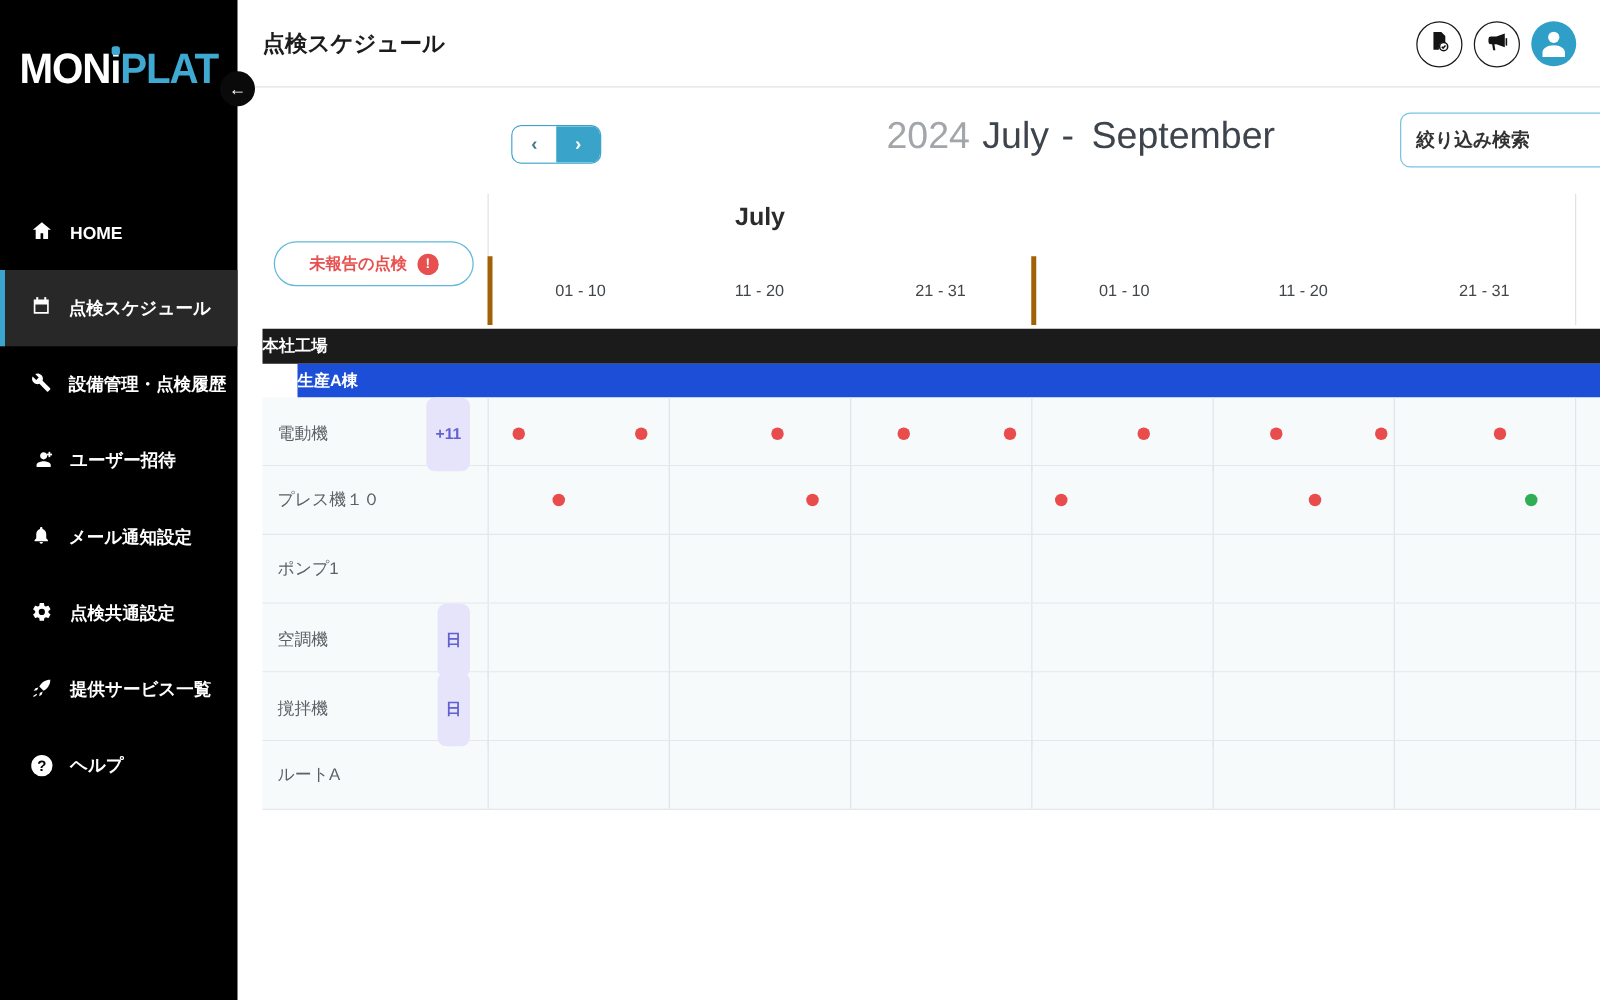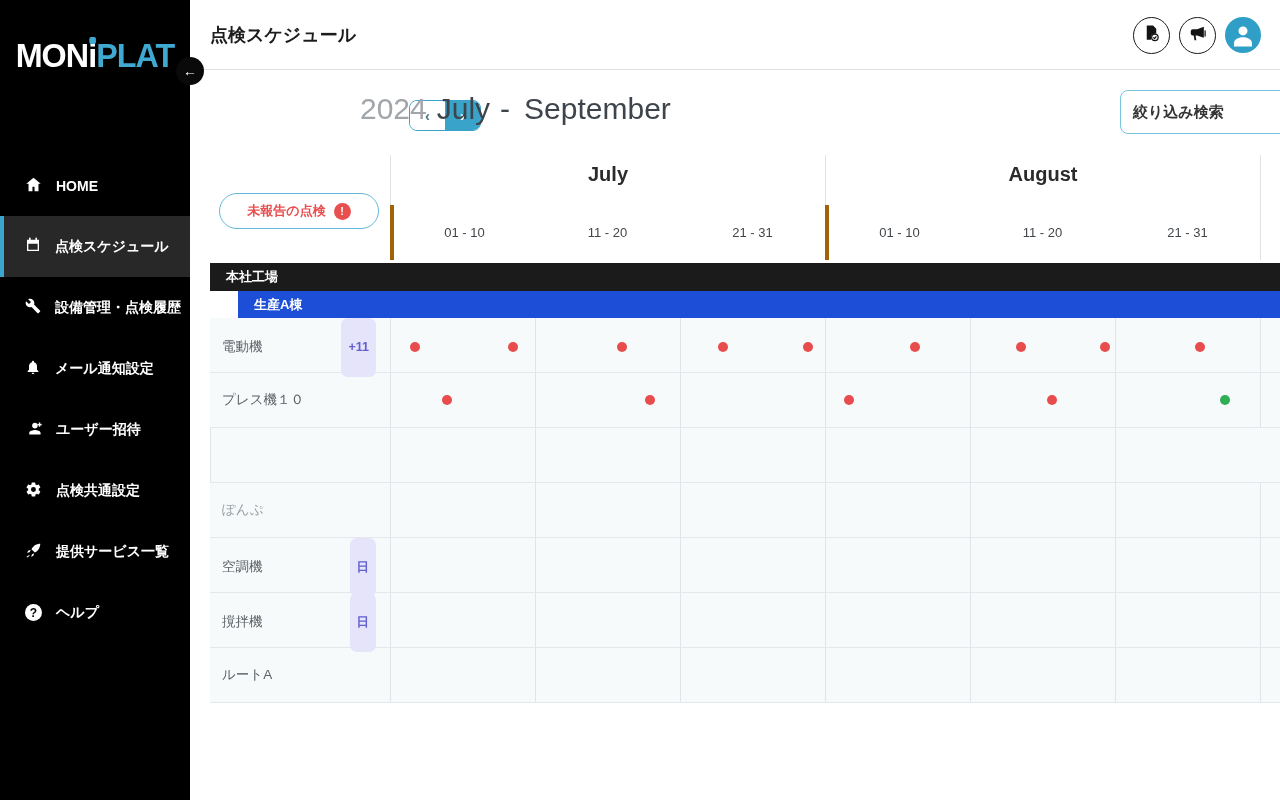--- a/index.html
+++ b/index.html
@@ -41,21 +41,21 @@
 
   
   .pager { position:absolute; left:219px; top:100px; width:72px; height:31px; display:flex;
           border:1px solid #3aa3c9; border-radius:8px; overflow:hidden; }
   .pager-prev, .pager-next { flex:1; border:none; cursor:pointer; font-size:15px; font-weight:700; }
   .pager-prev { background:#fff; color:#49788c; }
   .pager-prev::after { content:"‹"; }
   .pager-next { background:#3aa3c9; color:#fff; }
   .pager-next::after { content:"›"; }
 
-  .period { position:absolute; left:170px; top:92px; width:660px; text-align:left; font-size:30px;
+  .period { position:absolute; left:170px; top:92px; width:660px; text-align:right; font-size:30px;
           color:#3d444b; white-space:nowrap; }
   .period .year { color:#a2a6aa; margin-right:10px; }
   .period .sep { margin:0 14px 0 10px; }
 
   .filter-btn { position:absolute; left:930px; top:90px; width:170px; height:44px; background:#fff;
           border:1px solid #79c4e0; border-radius:8px; text-align:left; padding-left:12px;
           font-size:15px; font-weight:700; color:#333; cursor:pointer;
           font-family:"Liberation Sans","DejaVu Sans",sans-serif; }
 
   .unreported-btn { position:absolute; left:29px; top:193px; width:160px; height:36px; background:#fff;
@@ -71,21 +71,21 @@
           grid-template-columns:180px repeat(6,145px) 20px; grid-template-rows:50px 55px; }
   .month-name { text-align:center; font-size:20px; font-weight:700; color:#2b2b2b; padding-top:8px; }
   .mn-july { grid-row:1; grid-column:2/5; border-left:1px solid #dfe3e7; }
   .mn-aug  { grid-row:1; grid-column:5/8; border-left:1px solid #dfe3e7; }
   .hdr-sliver { grid-row:1/3; grid-column:8; border-left:1px solid #dfe3e7; }
   .range-cell { grid-row:2; text-align:center; font-size:13px; color:#41464b; padding-top:20px; }
   .range-cell.gb { border-left:4px solid #a16207; }
 
   
   .schedule { position:absolute; left:20px; top:263px; width:1070px; }
-  .band { width:100%; color:#fff; font-size:13px; font-weight:700; padding-left:16px; display:flex; align-items:center; }
+  .band { width:100%; color:#fff; font-size:13px; font-weight:700; padding-left:0; display:flex; align-items:center; }
   .band.site { height:28px; background:#1b1b1b; }
   .band.building { height:27px; background:#1d4ed8;margin-left:28px; }
   .srow { display:grid; grid-template-columns:180px repeat(6,145px) 20px; height:55px;
           background:#f7fafb; border-bottom:1px solid #e4e8ec; }
   .cell { position:relative; border-left:1px solid #e0e5e9; }
   .label-cell { border-left:none; display:flex; align-items:center; justify-content:space-between;
           padding:0 14px 0 12px; font-size:13.5px; color:#5c6166; }
   .label-cell .muted { color:#9aa0a6; }
   .badge { background:#e5e4fb; color:#6260cf; font-size:12.5px; font-weight:700;
           padding:23px 7px; border-radius:7px; line-height:1; }
@@ -112,32 +112,32 @@
           </svg></span>
       <span>点検スケジュール</span>
     </div>
     <div class="menu-item">
       <span><svg viewBox="0 0 24 24" width="16" height="16" fill="#fff">
             <path d="M22.7 19l-9.1-9.1c.9-2.3.4-5-1.5-6.9-2-2-5-2.4-7.4-1.3L9 6 6 9 1.6 4.7C.4 7.1.9 10.1 2.9 12.1c1.9 1.9 4.6 2.4 6.9 1.5l9.1 9.1c.4.4 1 .4 1.4 0l2.3-2.3c.5-.4.5-1.1.1-1.4z"></path>
           </svg></span>
       <span>設備管理・点検履歴</span>
     </div>
     <div class="menu-item">
-      <span><svg viewBox="0 0 24 24" width="16" height="16" fill="#fff">
-            <path d="M12 22.5c1.1 0 2-.9 2-2h-4c0 1.1.9 2 2 2zm6-6.5v-5c0-3.1-1.6-5.6-4.5-6.3V4c0-.8-.7-1.5-1.5-1.5s-1.5.7-1.5 1.5v.7C7.6 5.4 6 7.9 6 11v5l-2 2v1.5h16V18l-2-2z"></path>
-          </svg></span>
-      <span>メール通知設定</span>
-    </div>
-    <div class="menu-item">
       <span><svg viewBox="0 0 24 24" width="17" height="17" fill="#fff">
             <path d="M14 12c2.2 0 4-1.8 4-4s-1.8-4-4-4-4 1.8-4 4 1.8 4 4 4zm0 2c-2.7 0-8 1.3-8 4v2.5h16V18c0-2.7-5.3-4-8-4z"></path>
             <rect x="19.5" y="3.5" width="2" height="6"></rect>
             <rect x="17.5" y="5.5" width="6" height="2"></rect>
           </svg></span>
       <span>ユーザー招待</span>
+    </div>
+    <div class="menu-item">
+      <span><svg viewBox="0 0 24 24" width="16" height="16" fill="#fff">
+            <path d="M12 22.5c1.1 0 2-.9 2-2h-4c0 1.1.9 2 2 2zm6-6.5v-5c0-3.1-1.6-5.6-4.5-6.3V4c0-.8-.7-1.5-1.5-1.5s-1.5.7-1.5 1.5v.7C7.6 5.4 6 7.9 6 11v5l-2 2v1.5h16V18l-2-2z"></path>
+          </svg></span>
+      <span>メール通知設定</span>
     </div>
     <div class="menu-item">
       <span><svg viewBox="0 0 24 24" width="17" height="17" fill="#fff">
             <path d="M19.4 13c.04-.33.06-.66.06-1s-.02-.67-.06-1l2.1-1.65a.5.5 0 0 0 .12-.64l-2-3.46a.5.5 0 0 0-.6-.22l-2.49 1a7.3 7.3 0 0 0-1.73-1l-.38-2.65A.5.5 0 0 0 13.93 2h-4a.5.5 0 0 0-.5.42l-.38 2.65c-.63.26-1.2.6-1.73 1l-2.49-1a.5.5 0 0 0-.6.22l-2 3.46a.5.5 0 0 0 .12.64L4.45 11c-.04.33-.06.66-.06 1s.02.67.06 1l-2.1 1.65a.5.5 0 0 0-.12.64l2 3.46c.13.22.39.3.6.22l2.49-1c.53.4 1.1.74 1.73 1l.38 2.65c.04.24.25.42.5.42h4c.25 0 .46-.18.5-.42l.38-2.65c.63-.26 1.2-.6 1.73-1l2.49 1c.21.08.47 0 .6-.22l2-3.46a.5.5 0 0 0-.12-.64L19.4 13zM11.93 15.5a3.5 3.5 0 1 1 0-7 3.5 3.5 0 0 1 0 7z"></path>
           </svg></span>
       <span>点検共通設定</span>
     </div>
     <div class="menu-item">
       <span><svg viewBox="0 0 24 24" width="17" height="17" fill="#fff">
             <path d="M21.5 2.5s-5.5-.3-9.5 3.7c-1.2 1.2-2.2 2.6-2.9 3.9l4.8 4.8c1.3-.7 2.7-1.7 3.9-2.9 4-4 3.7-9.5 3.7-9.5zM8.2 11.2L4.8 12l-2 3 3.6-.6zM12.8 15.8l-.8 3.4-3 2 .6-3.6z"></path>
@@ -190,21 +190,20 @@
 
   <button class="filter-btn">絞り込み検索</button>
 
   <button class="unreported-btn">
     <span class="txt">未報告の点検</span>
     <span class="alert-icon"></span>
   </button>
 
   <div class="cal-header">
     <div class="month-name mn-july">July</div>
-    <div class="month-name mn-aug">August</div>
     <div class="range-cell gb" style="grid-column:2">01 - 10</div>
     <div class="range-cell" style="grid-column:3">11 - 20</div>
     <div class="range-cell" style="grid-column:4">21 - 31</div>
     <div class="range-cell gb" style="grid-column:5">01 - 10</div>
     <div class="range-cell" style="grid-column:6">11 - 20</div>
     <div class="range-cell" style="grid-column:7">21 - 31</div>
     <div class="hdr-sliver"></div>
   </div>
 
   <div class="schedule">
@@ -255,31 +254,22 @@
           </div>
           <div class="cell">
             <span class="dot" style="left: calc(56% - 5px); background: rgb(232, 76, 76);"></span>
           </div>
           <div class="cell">
             <span class="dot" style="left: calc(76% - 5px); background: rgb(47, 174, 84);"></span>
           </div>
           <div class="cell"></div>
         </div>
         <div class="srow">
-          <div class="cell"></div>
-          <div class="cell"></div>
-          <div class="cell"></div>
-          <div class="cell"></div>
-          <div class="cell"></div>
-          <div class="cell"></div>
-          <div class="cell"></div>
-        </div>
-        <div class="srow">
-          <div class="cell label-cell">
-            <span class="muted">ぽんぷ</span>
+          <div class="cell label-cell">
+            <span>ポンプ1</span>
           </div>
           <div class="cell"></div>
           <div class="cell"></div>
           <div class="cell"></div>
           <div class="cell"></div>
           <div class="cell"></div>
           <div class="cell"></div>
           <div class="cell"></div>
         </div>
         <div class="srow">

